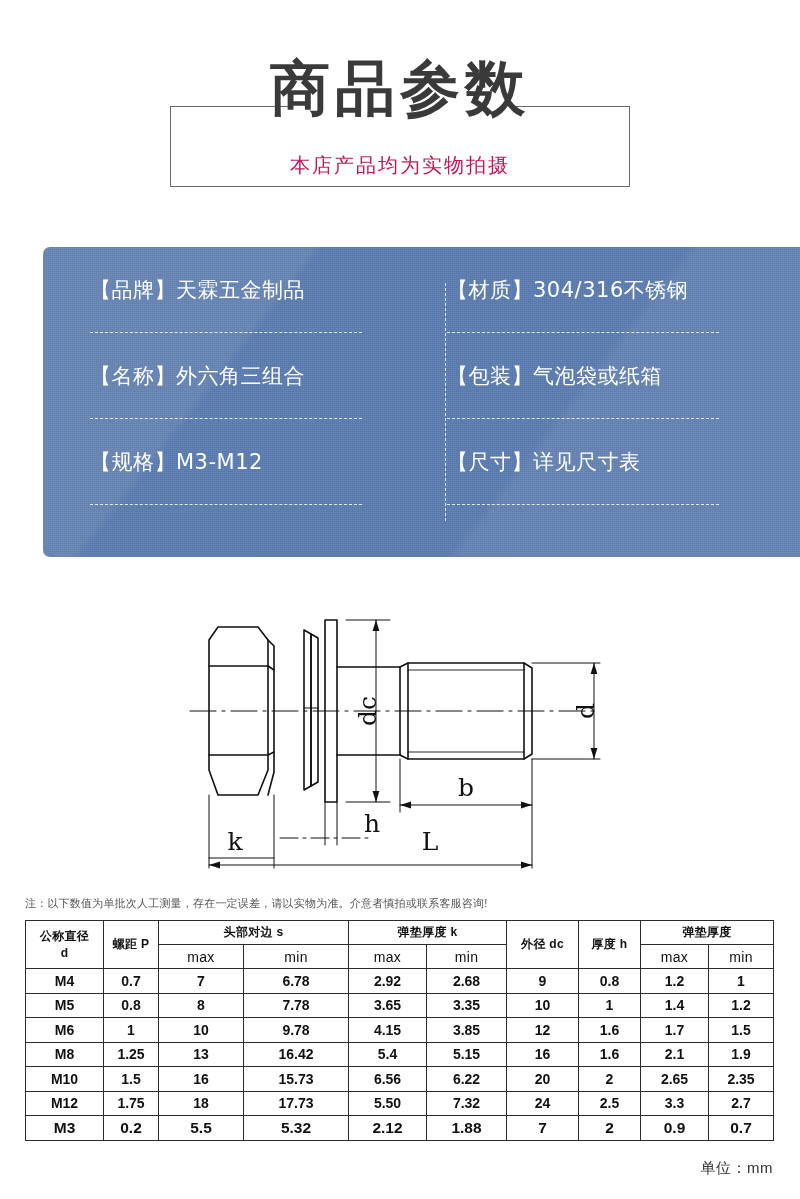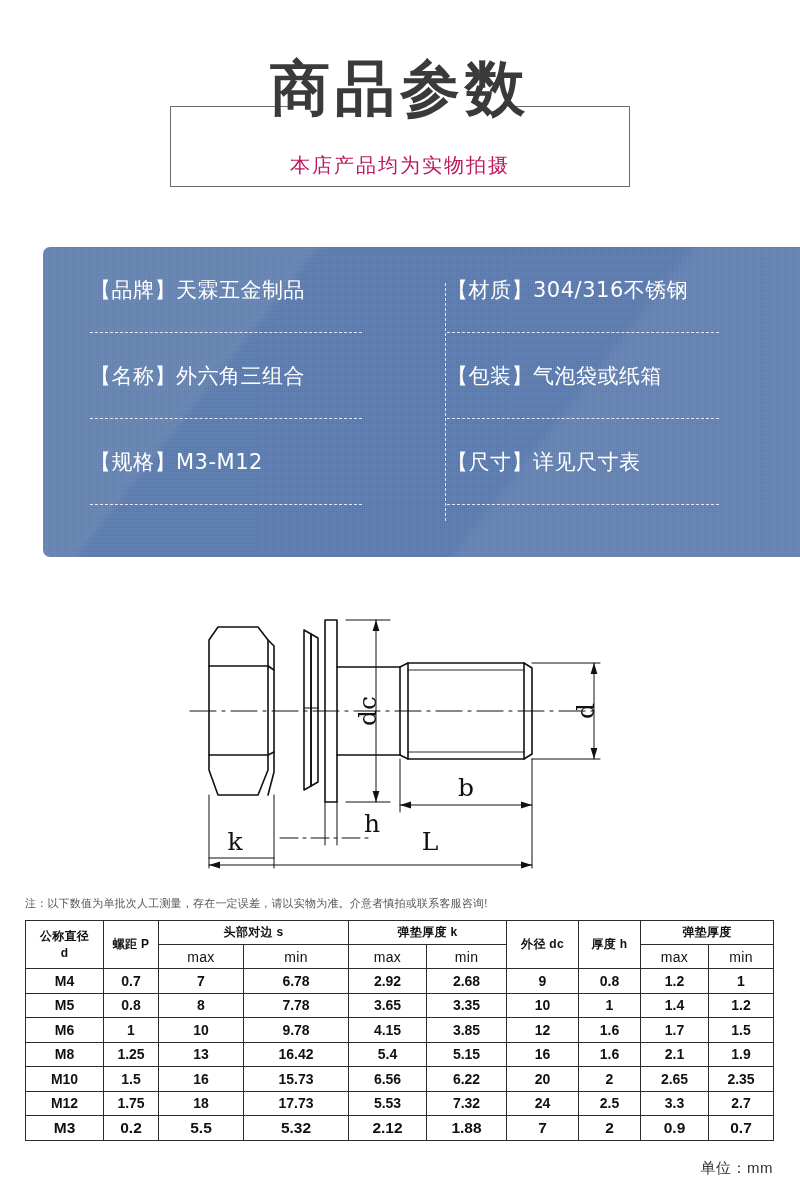--- a/index.html
+++ b/index.html
@@ -357,21 +357,21 @@
           <td>20</td>
           <td>2</td>
           <td>2.65</td>
           <td>2.35</td>
         </tr>
         <tr>
           <td>M12</td>
           <td>1.75</td>
           <td>18</td>
           <td>17.73</td>
-          <td>5.53</td>
+          <td>5.50</td>
           <td>7.32</td>
           <td>24</td>
           <td>2.5</td>
           <td>3.3</td>
           <td>2.7</td>
         </tr>
         <tr class="row-highlight">
           <td>M3</td>
           <td>0.2</td>
           <td>5.5</td>

